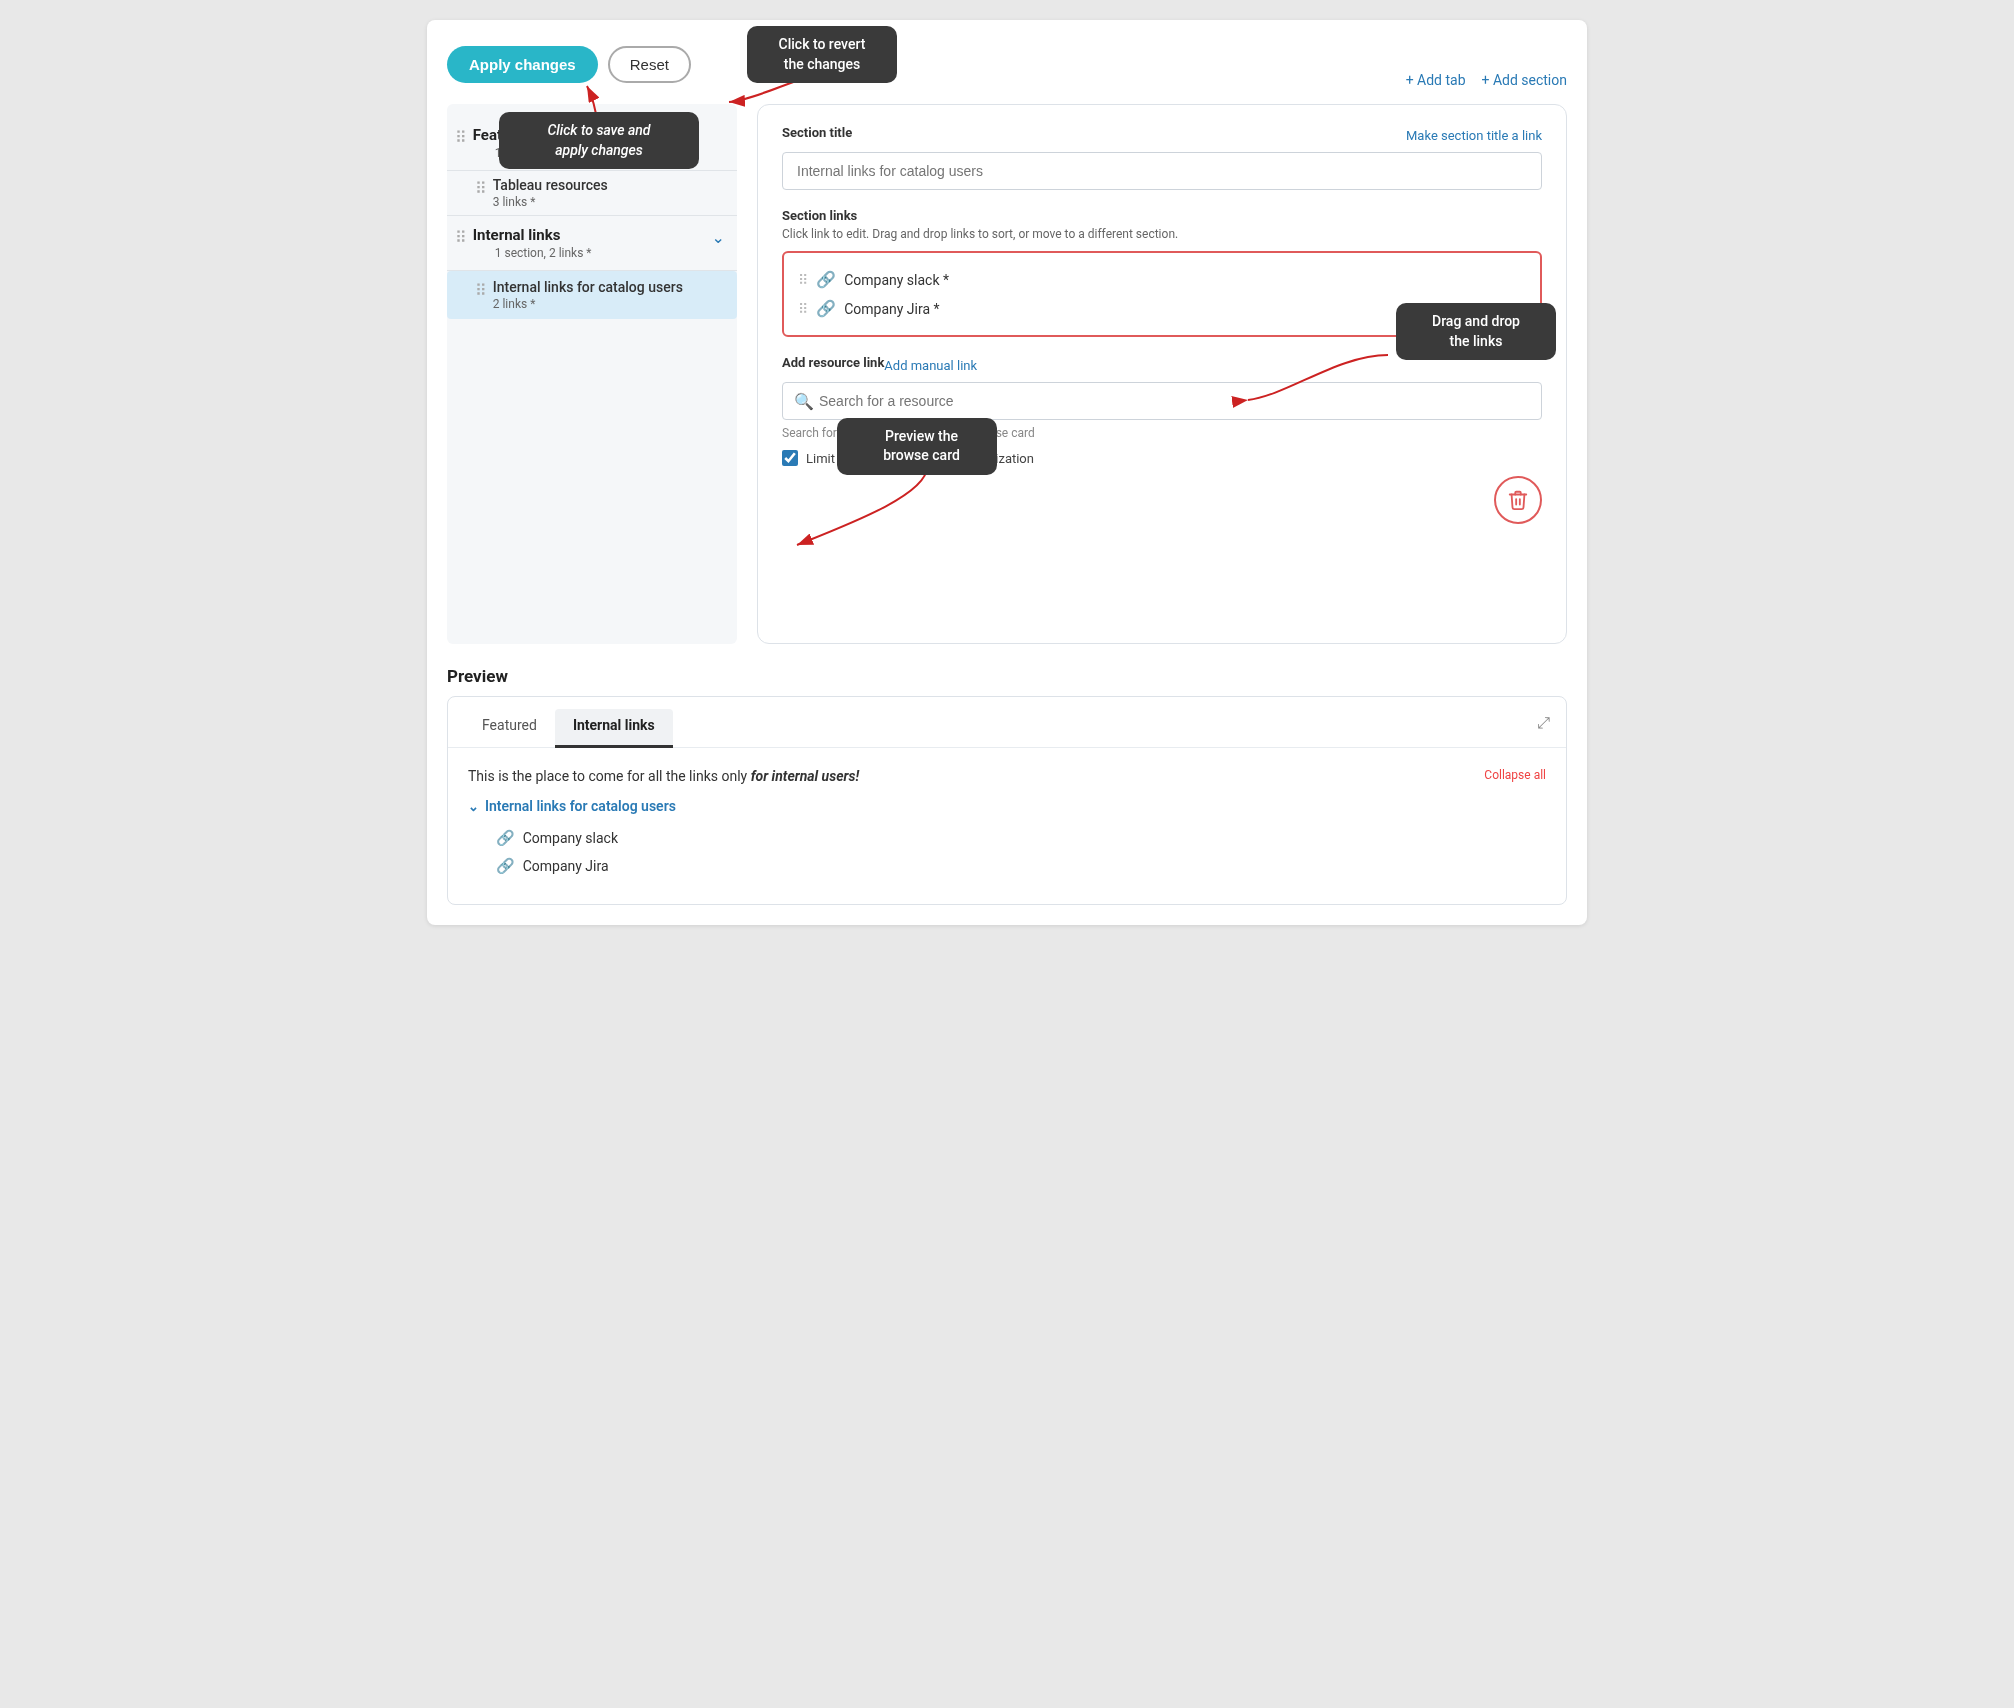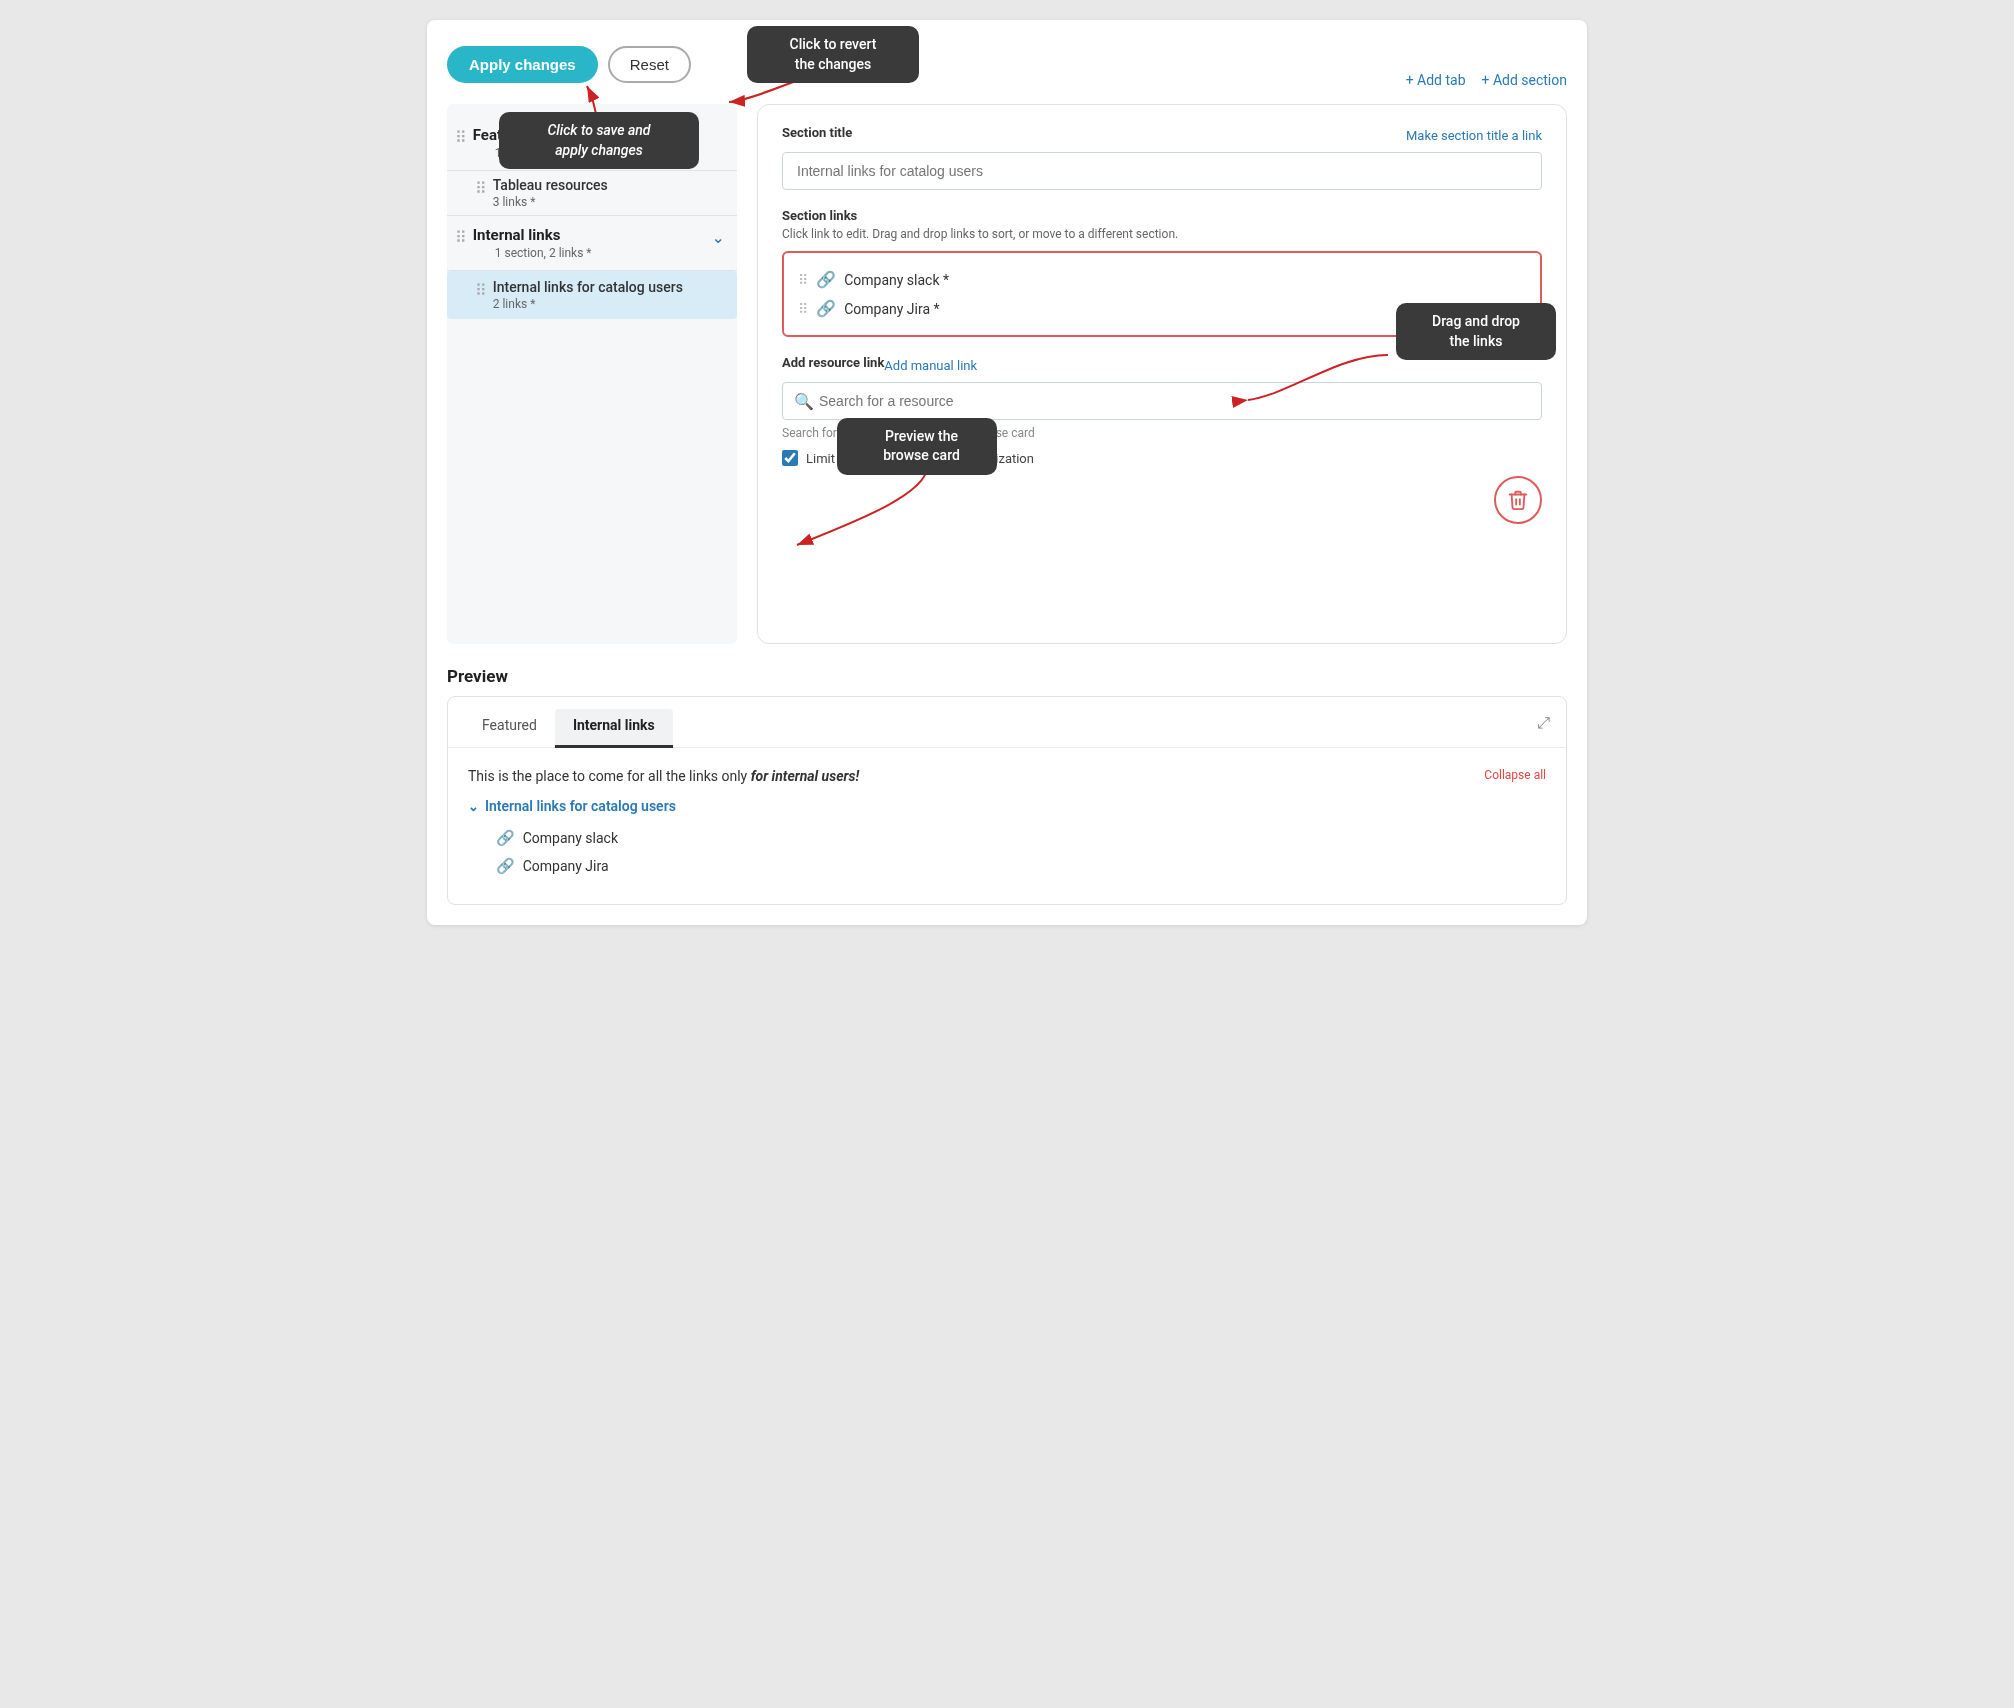--- a/index.html
+++ b/index.html
@@ -413,21 +413,21 @@
       <div class="top-bar-left">
         <button class="btn-apply">Apply changes</button>
         <button class="btn-reset">Reset</button>
       </div>
       <div class="top-bar-right">
         <span>+ Add tab</span>
         <span>+ Add section</span>
       </div>
     </div>
 
-    <div class="bubble" style="top: -14px; left: 300px; width: 172px;">Click to revert
+    <div class="bubble" style="top: -14px; left: 300px; width: 150px;">Click to revert
 the changes</div>
 
     <div class="bubble" style="top: 72px; left: 52px; width: 200px; font-style: italic;">Click to save and
 apply changes</div>
 
     <svg class="arrow-svg" style="top:0;left:0;width:100%;height:200px;">
       <defs>
         <marker id="arrowhead-r" markerWidth="8" markerHeight="6" refX="8" refY="3" orient="auto">
           <polygon points="0 0, 8 3, 0 6" fill="#cc2222"></polygon>
         </marker>

